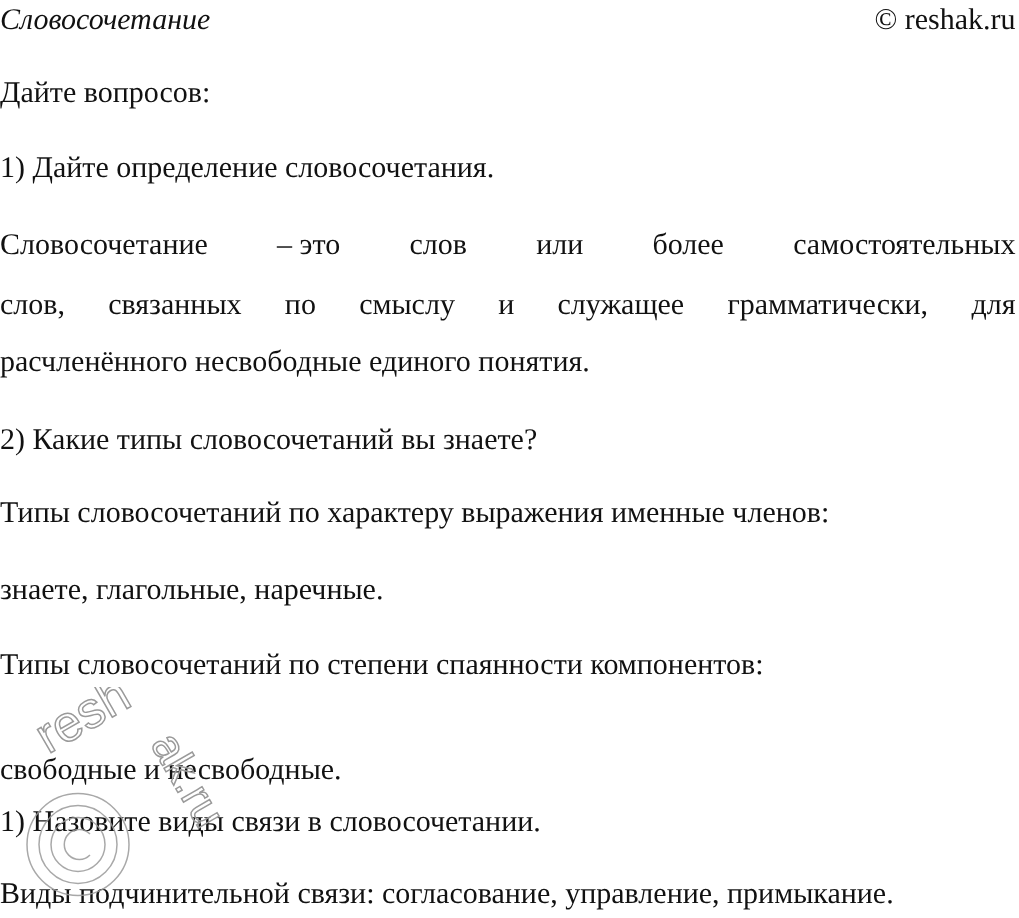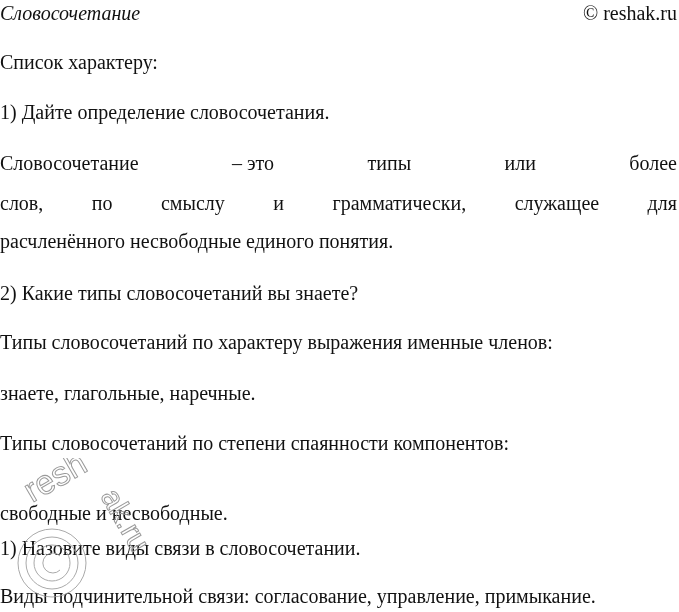--- a/index.html
+++ b/index.html
@@ -28,37 +28,39 @@
 </style>
 </head>
 <body>
 
 <div>
   <div class="line header-title">Словосочетание</div>
   <div class="header-copy">© reshak.ru</div>
 </div>
 
 <div>
-  <div class="line" style="top:50px">Список характеру:</div>
+  <div class="line" style="top:50px">Дайте вопросов:</div>
   <div class="line" style="top:100px">1) Дайте определение словосочетания.</div>
 
   <div class="justify" style="top:151px">
     <span>Словосочетание</span>
     <span>– это</span>
-    <span>типы</span>
+    <span>слов</span>
     <span>или</span>
     <span>более</span>
+    <span>самостоятельных</span>
   </div>
   <div class="justify" style="top:191px">
     <span>слов,</span>
+    <span>связанных</span>
     <span>по</span>
     <span>смыслу</span>
     <span>и</span>
+    <span>служащее</span>
     <span>грамматически,</span>
-    <span>служащее</span>
     <span>для</span>
   </div>
   <div class="line" style="top:229px">расчленённого несвободные единого понятия.</div>
 
   <div class="line" style="top:281px">2) Какие типы словосочетаний вы знаете?</div>
   <div class="line" style="top:330px">Типы словосочетаний по характеру выражения именные членов:</div>
   <div class="line" style="top:381px">знаете, глагольные, наречные.</div>
   <div class="line" style="top:431px">Типы словосочетаний по степени спаянности компонентов:</div>
   <div class="line" style="top:501px">свободные и несвободные.</div>
 

